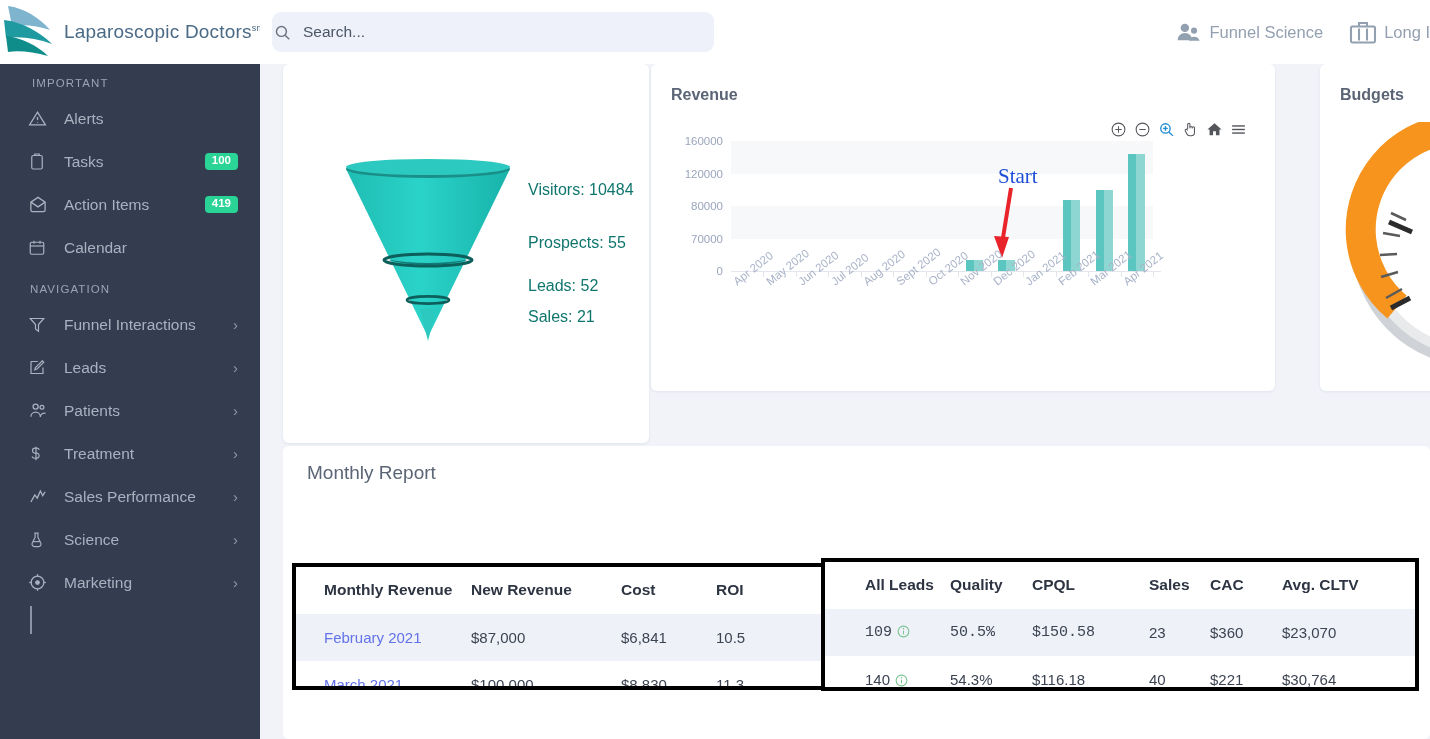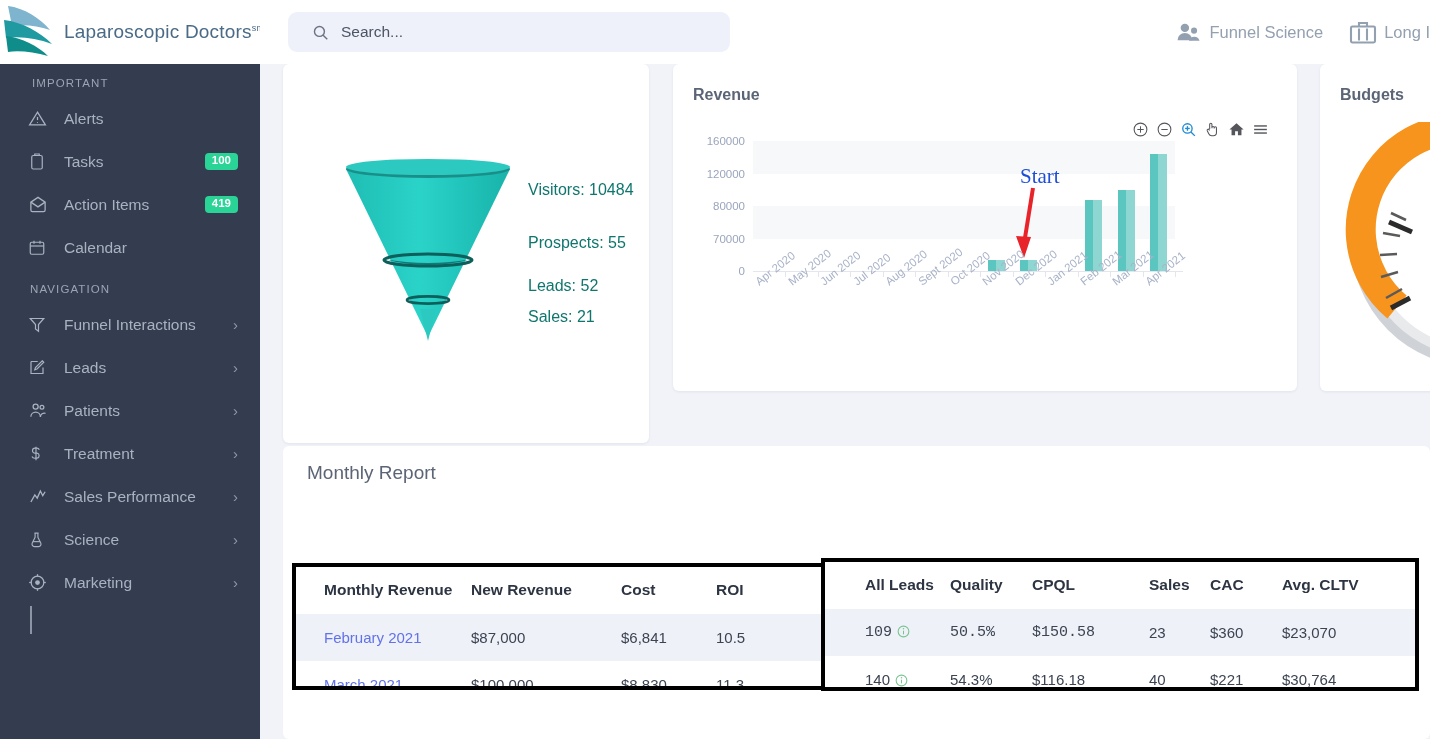--- a/index.html
+++ b/index.html
@@ -106,28 +106,28 @@
   #topbar {
     position: absolute;
     left: 260px; top: 0;
     width: 1170px;
     height: 64px;
     background: #ffffff;
     display: flex;
     align-items: center;
   }
   #search-box {
-    margin-left: 28px;
+    margin-left: 12px;
     width: 442px;
     height: 40px;
     background: #eef1fa;
     border-radius: 9px;
     display: flex;
     align-items: center;
-    padding: 0 24px;
+    padding: 0 2px;
   }
   #search-box svg { flex: none; color: #6b7280; }
   #search-input {
     border: 0; outline: 0; background: transparent;
     margin-left: 12px;
     font-size: 15.5px;
     color: #3a4250;
     font-family: "Liberation Sans", sans-serif;
     width: 100%;
   }
@@ -185,21 +185,21 @@
     display: flex; align-items: center;
   }
   #funnel-graphic { width: 176px; height: 190px; margin-left: 57px; flex: none; }
   #funnel-stats { margin-left: 12px; color: #0f766e; }
   .funnel-stat { font-size: 16px; white-space: nowrap; }
   .funnel-stat.s1 { margin-bottom: 35px; }
   .funnel-stat.s2 { margin-bottom: 25px; }
   .funnel-stat.s3 { margin-bottom: 13px; }
 
   
-  #revenue-card { left: 413px; top: 0; width: 624px; height: 327px; }
+  #revenue-card { left: 391px; top: 0; width: 624px; height: 327px; }
   .card-title {
     font-size: 16px;
     color: #5b6576;
     font-weight: bold;
     padding: 22px 0 0 20px;
   }
 
   #chart-toolbar {
     position: absolute;
     right: 28px; top: 56px;

